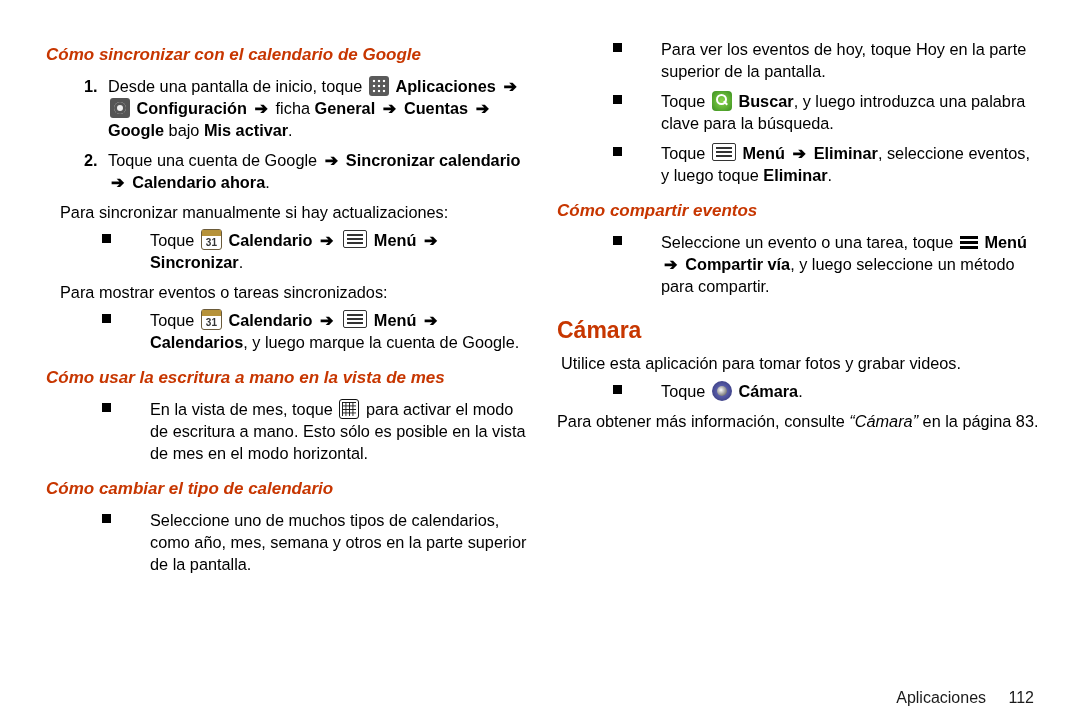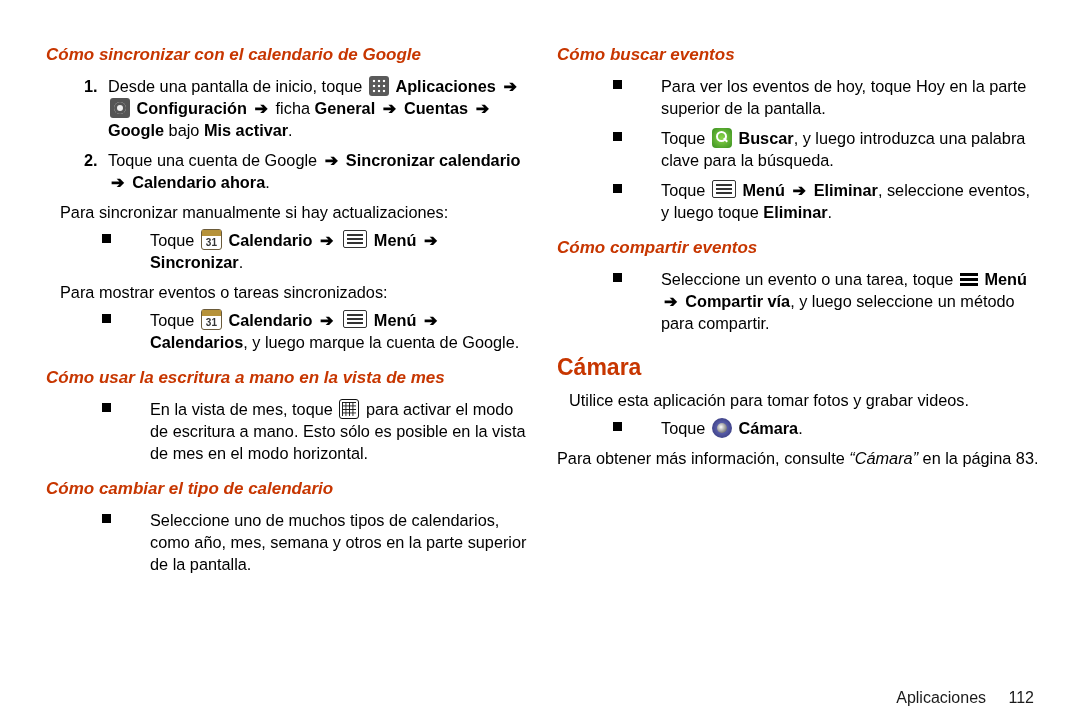--- a/index.html
+++ b/index.html
@@ -153,21 +153,20 @@
 
     <div class="h3">Cómo cambiar el tipo de calendario</div>
     <ul class="bul">
       <li>
         <span>Seleccione uno de muchos tipos de calendarios, como año, mes, semana y otros en la parte superior de la pantalla.</span>
       </li>
     </ul>
   </div>
 
   <div class="col">
-    <div class="h3">Cómo buscar eventos</div>
     <ul class="bul">
       <li>
         <span>Para ver los eventos de hoy, toque Hoy en la parte superior de la pantalla.</span>
       </li>
       <li>
         <span>Toque</span>
         <span class="ic ic-search"></span>
         <b>Buscar</b><span>, y luego introduzca una palabra clave para la búsqueda.</span>
       </li>
     </ul>
@@ -187,21 +186,21 @@
       <li>
         <span>Seleccione un evento o una tarea, toque </span>
         <span class="ic ic-bars"></span>
         <b>Menú</b>
         <span class="arrow">➔</span>
         <b>Compartir vía</b><span>, y luego seleccione un método para compartir.</span>
       </li>
     </ul>
 
     <div class="h2">Cámara</div>
-    <p style="margin-left:12px">Utilice esta aplicación para tomar fotos y grabar videos.</p>
+    <p style="margin-left:4px">Utilice esta aplicación para tomar fotos y grabar videos.</p>
     <ul class="bul">
       <li>
         <span>Toque</span>
         <span class="ic ic-cam"></span>
         <b>Cámara</b><span>.</span>
       </li>
     </ul>
     <p style="margin-left:0">
       <span>Para obtener más información, consulte </span>
       <span class="quoted">“Cámara”</span>

